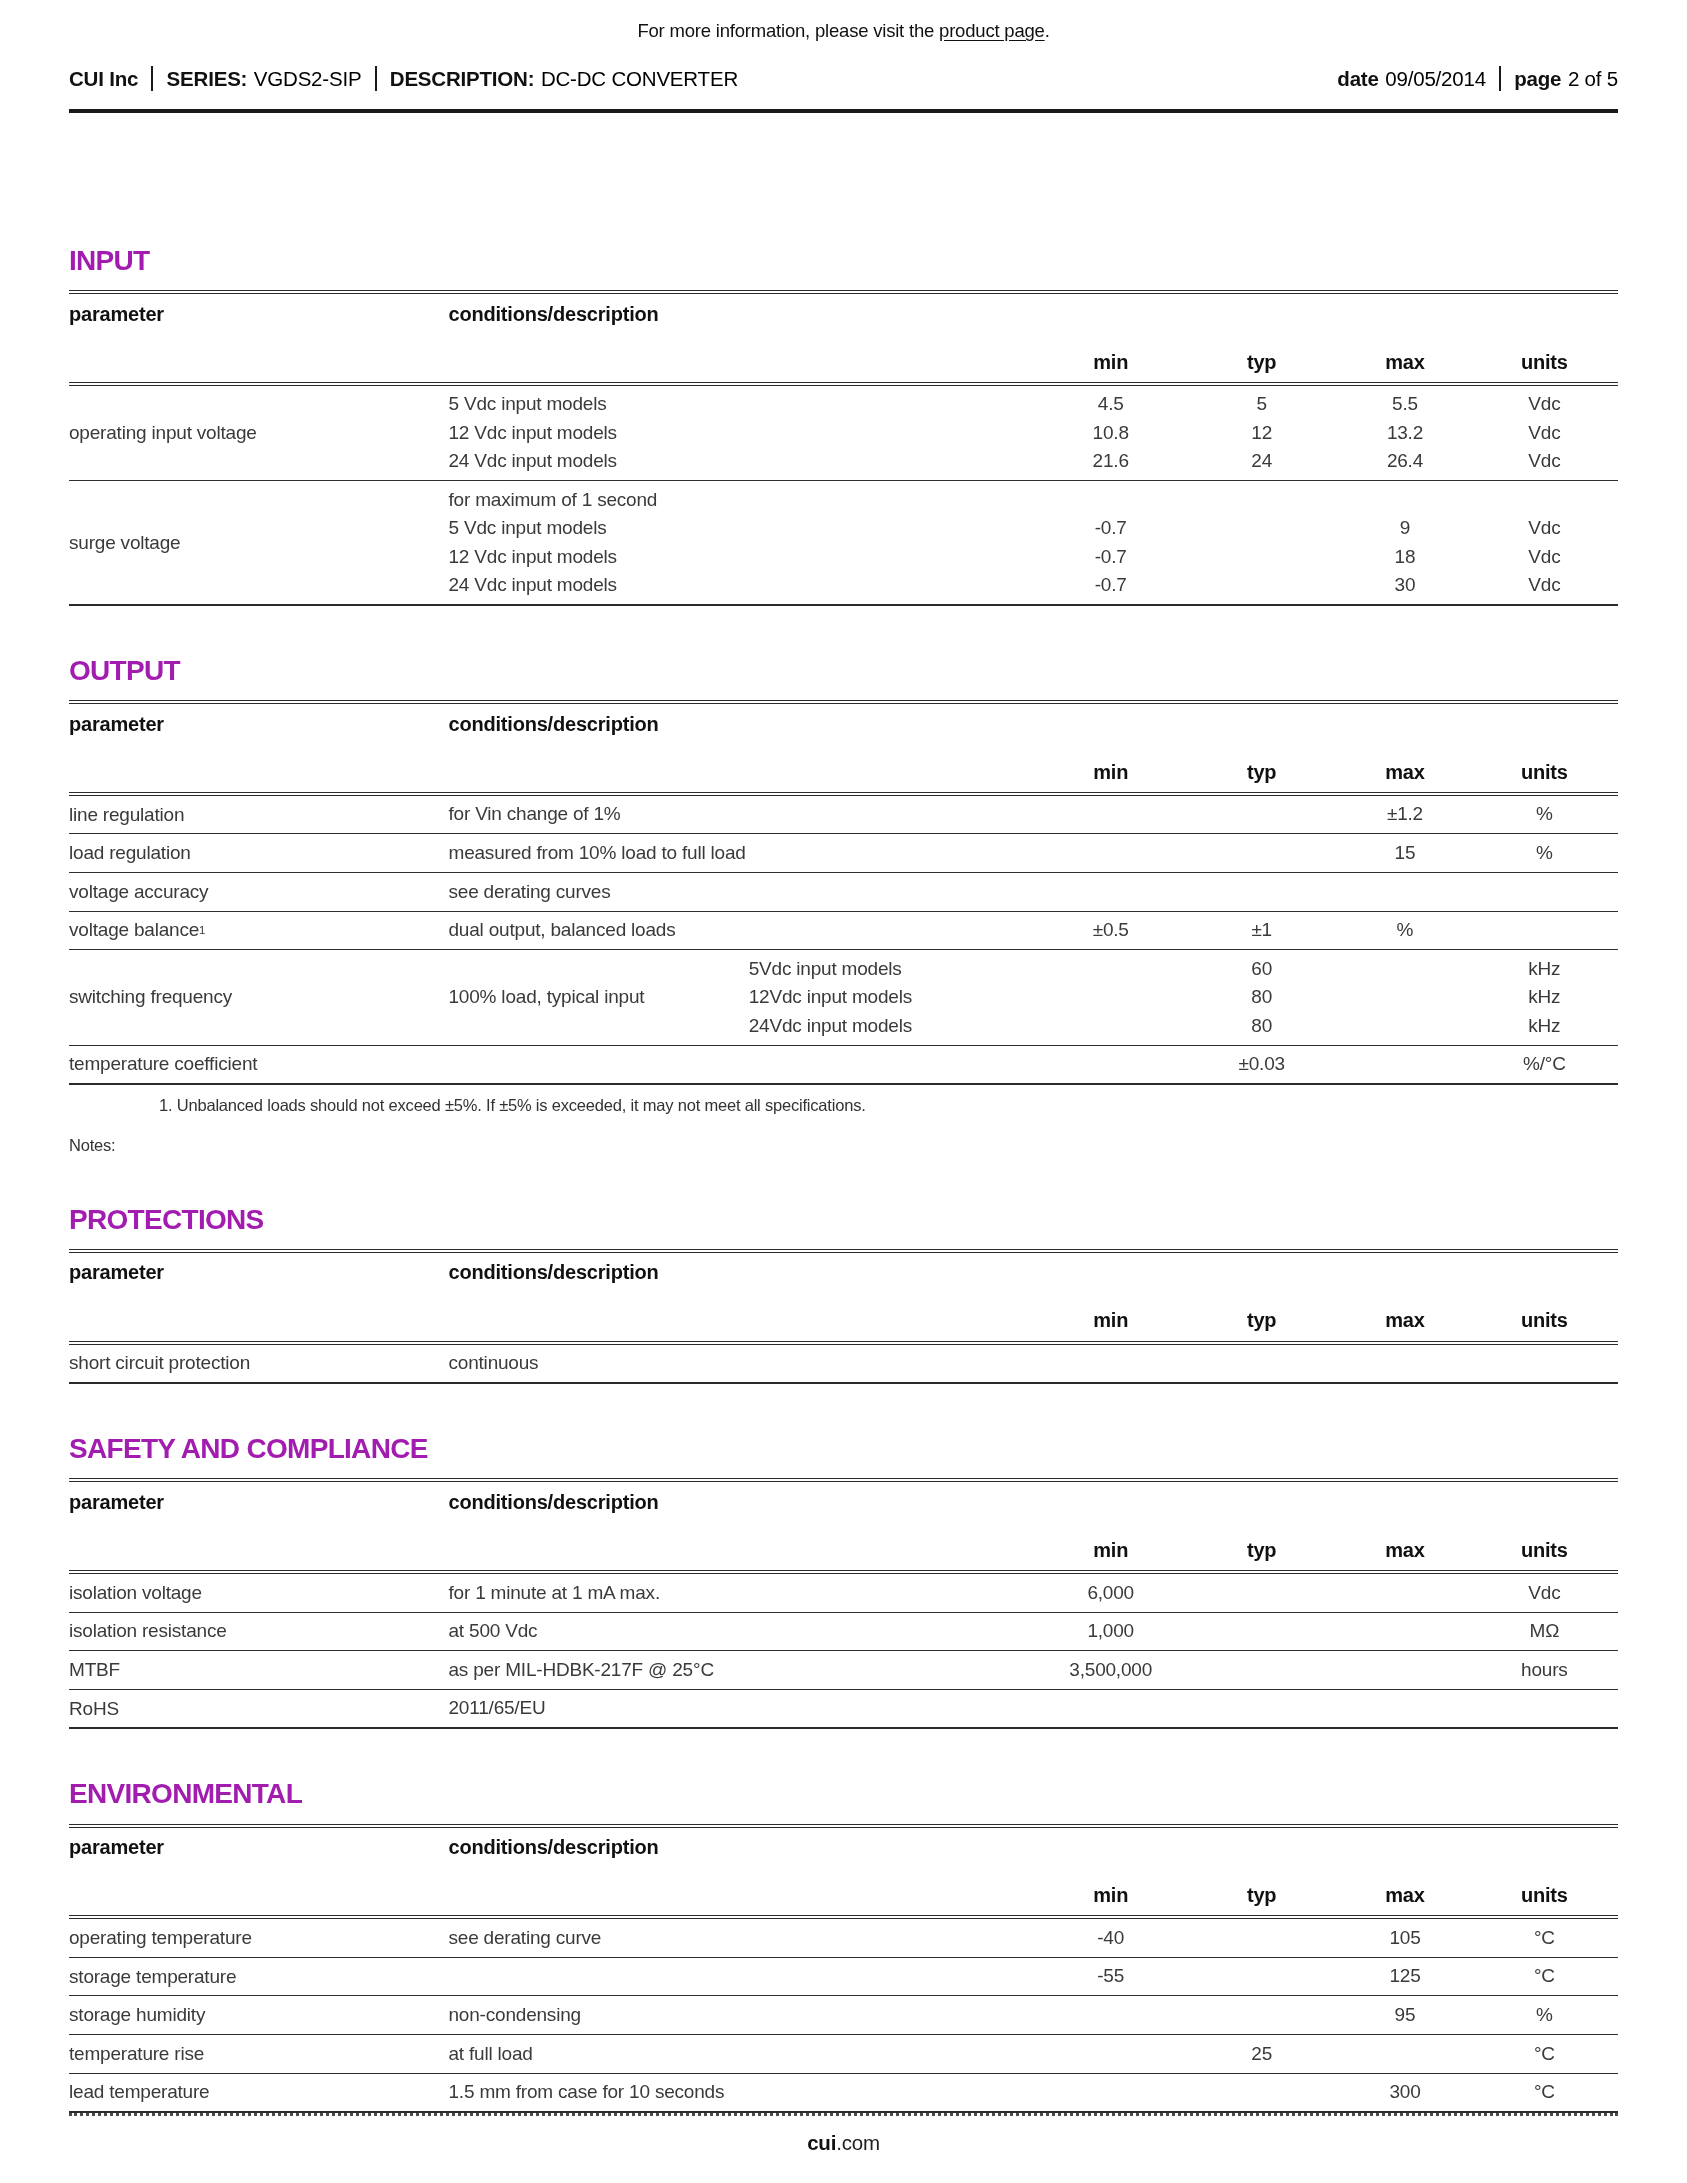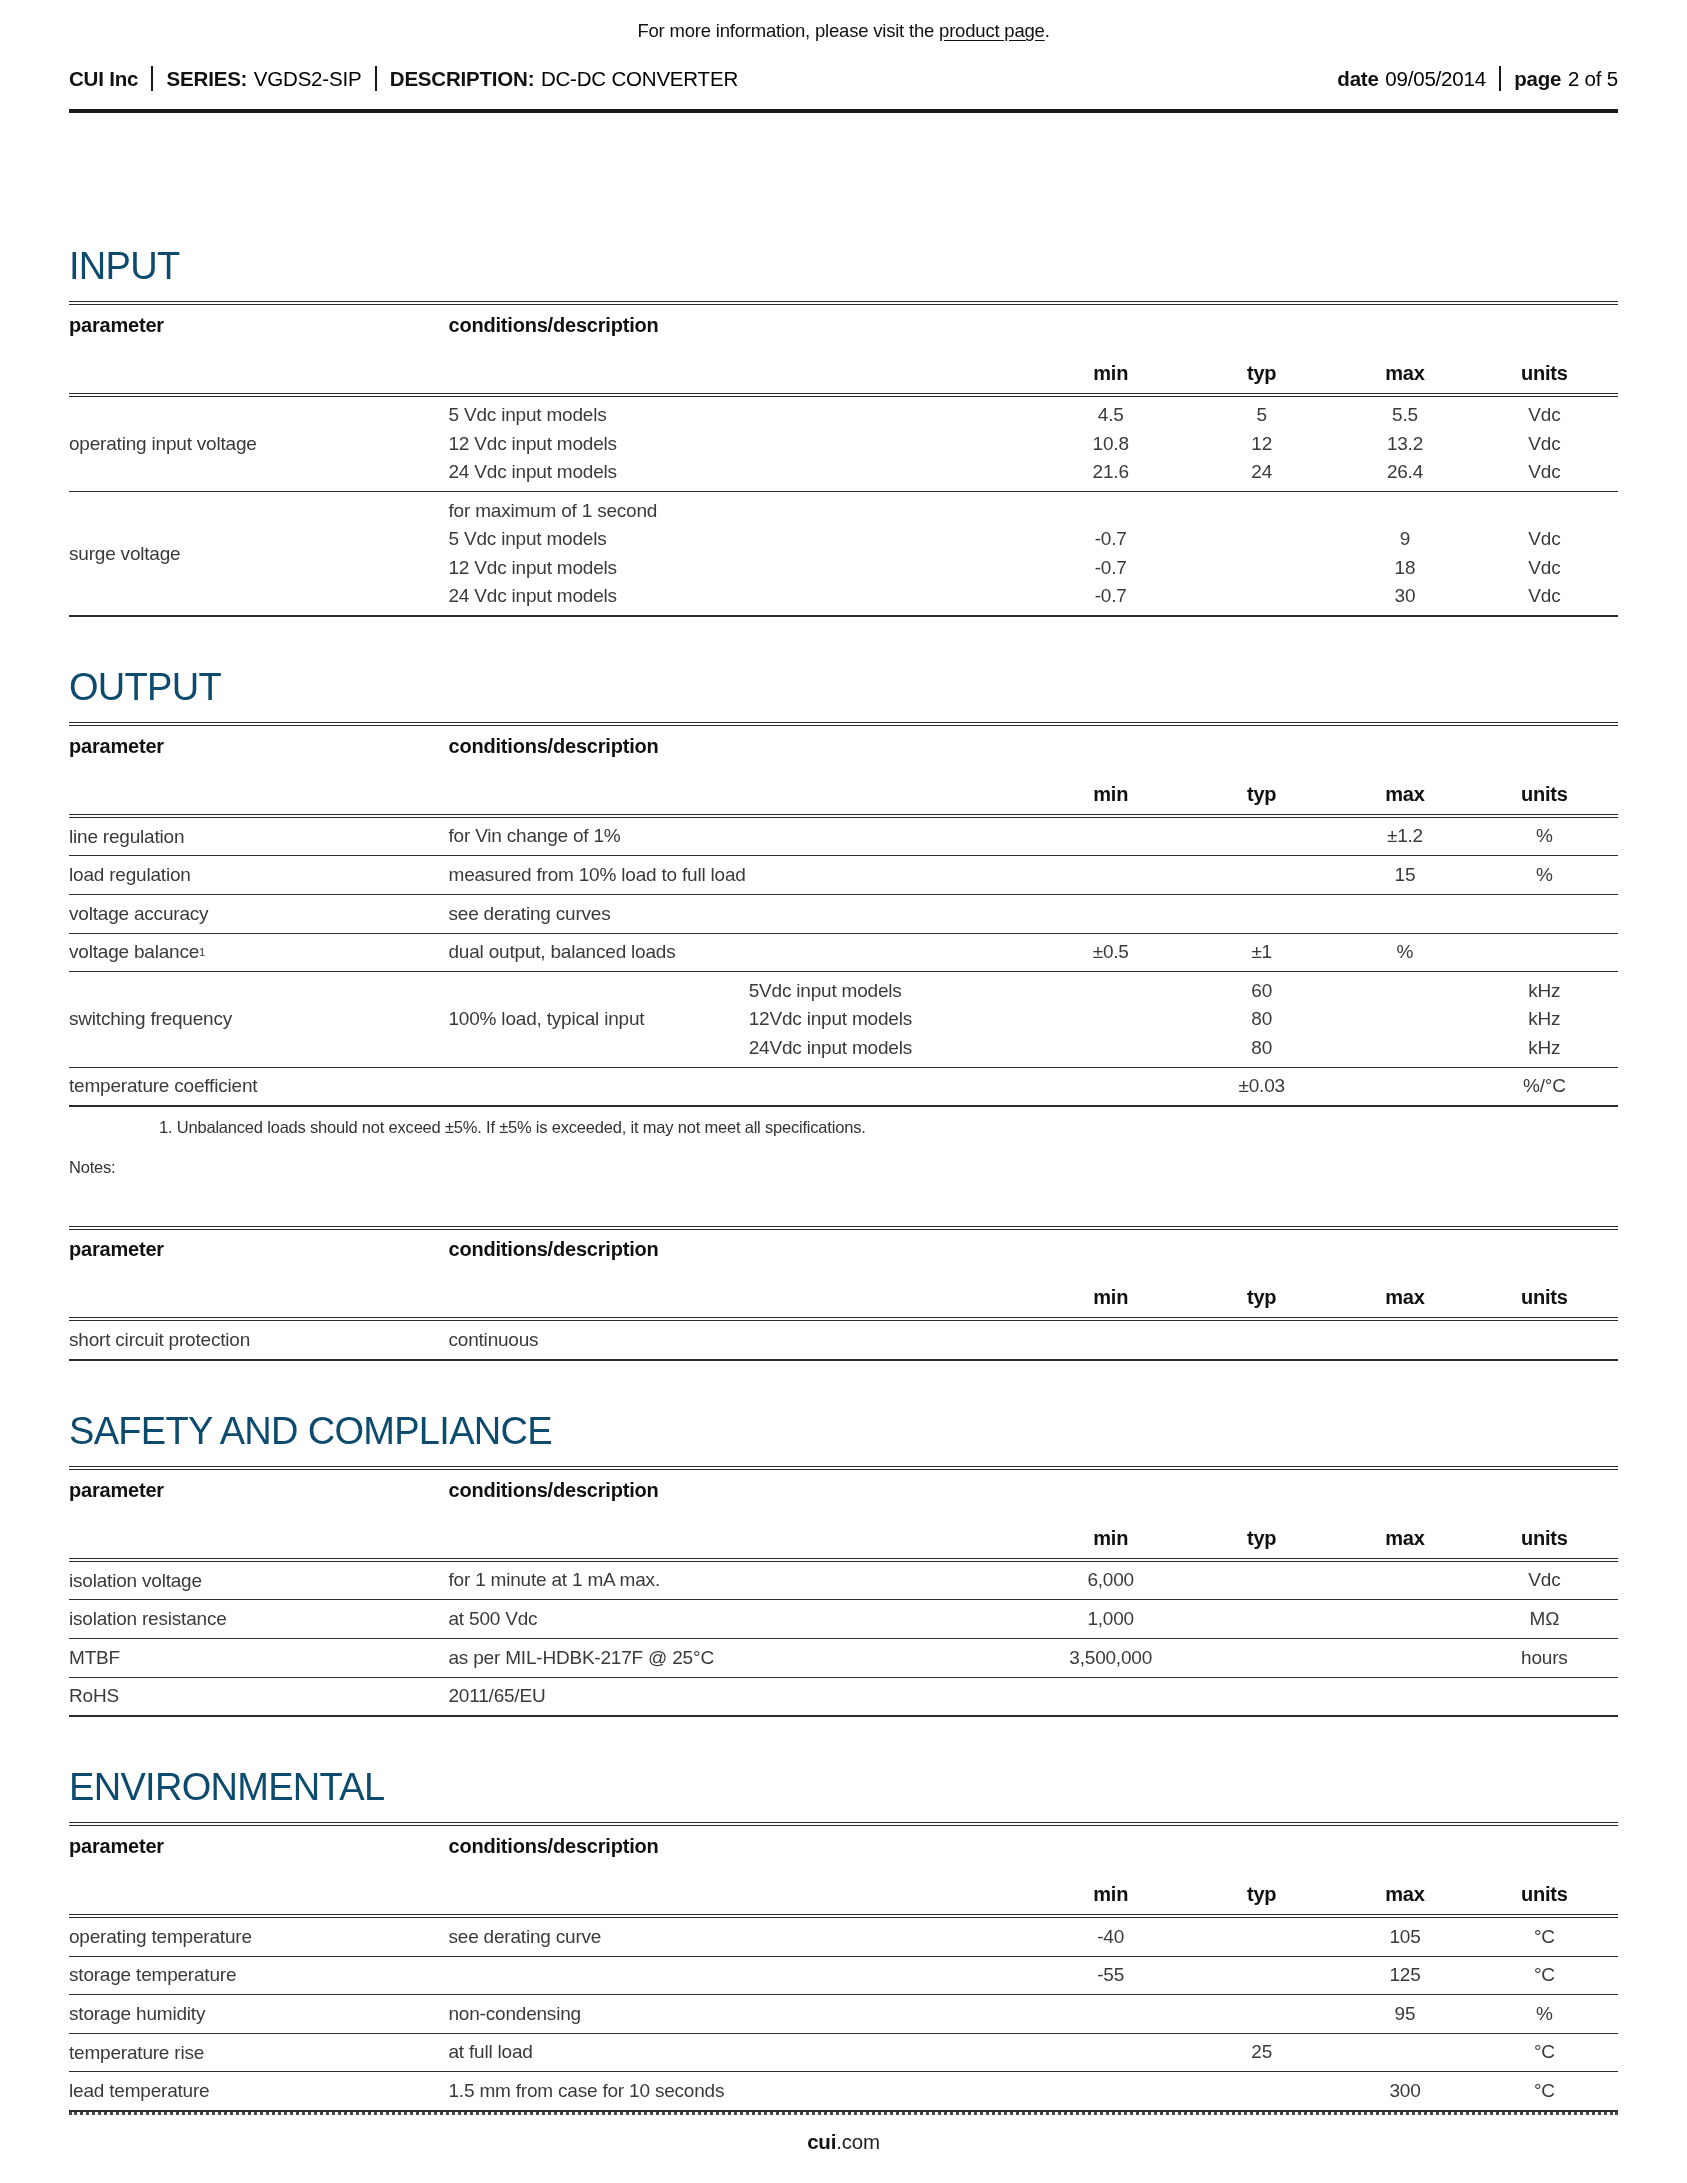--- a/index.html
+++ b/index.html
@@ -23,21 +23,21 @@
   .mast-left, .mast-right { display: flex; align-items: center; }
   .mast-label { font-weight: bold; color: #111; }
   .mast-value { color: #000000; }
   .mast-label + .mast-value { margin-left: 6.6px; }
   .vdiv { display: inline-block; width: 2px; height: 25px; background: #1a1a1a; margin: 0 13.2px; }
 
   
   .section { margin-top: 49px; }
   .section.first { margin-top: 132px; }
   .section-title {
-    font-size: 38px; font-weight: normal; color: #0c4a6e; letter-spacing: -0.7px; margin-bottom: 13.2px;
+    font-size: 28px; font-weight: bold; color: #a21caf; letter-spacing: -0.7px; margin-bottom: 13.2px;
   }
 
   
   .spec-table { width: 100%; border-top: 4px double #2b2b2b; }
   .trow {
     display: grid;
     grid-template-columns: 24.5% 38% 9.5% 10% 8.5% 9.5%;
     border-bottom: 1.3px solid #2f2f2f;
     padding: 4.6px 0;
   }
@@ -317,20 +317,21 @@
           </div>
         </div>
         <div class="notes">
           <div class="notes-label">Notes:</div>
           <div class="notes-text">
             <div>1. Unbalanced loads should not exceed ±5%.  If ±5% is exceeded, it may not meet all specifications.</div>
           </div>
         </div>
       </section>
       <section class="section">
+        <div class="section-title">PROTECTIONS</div>
         <div class="spec-table">
           <div class="trow thead">
             <div class="cell">parameter</div>
             <div class="cell">conditions/description</div>
             <div class="cell th-center">min</div>
             <div class="cell th-center">typ</div>
             <div class="cell th-center">max</div>
             <div class="cell th-center">units</div>
           </div>
           <div class="trow">

